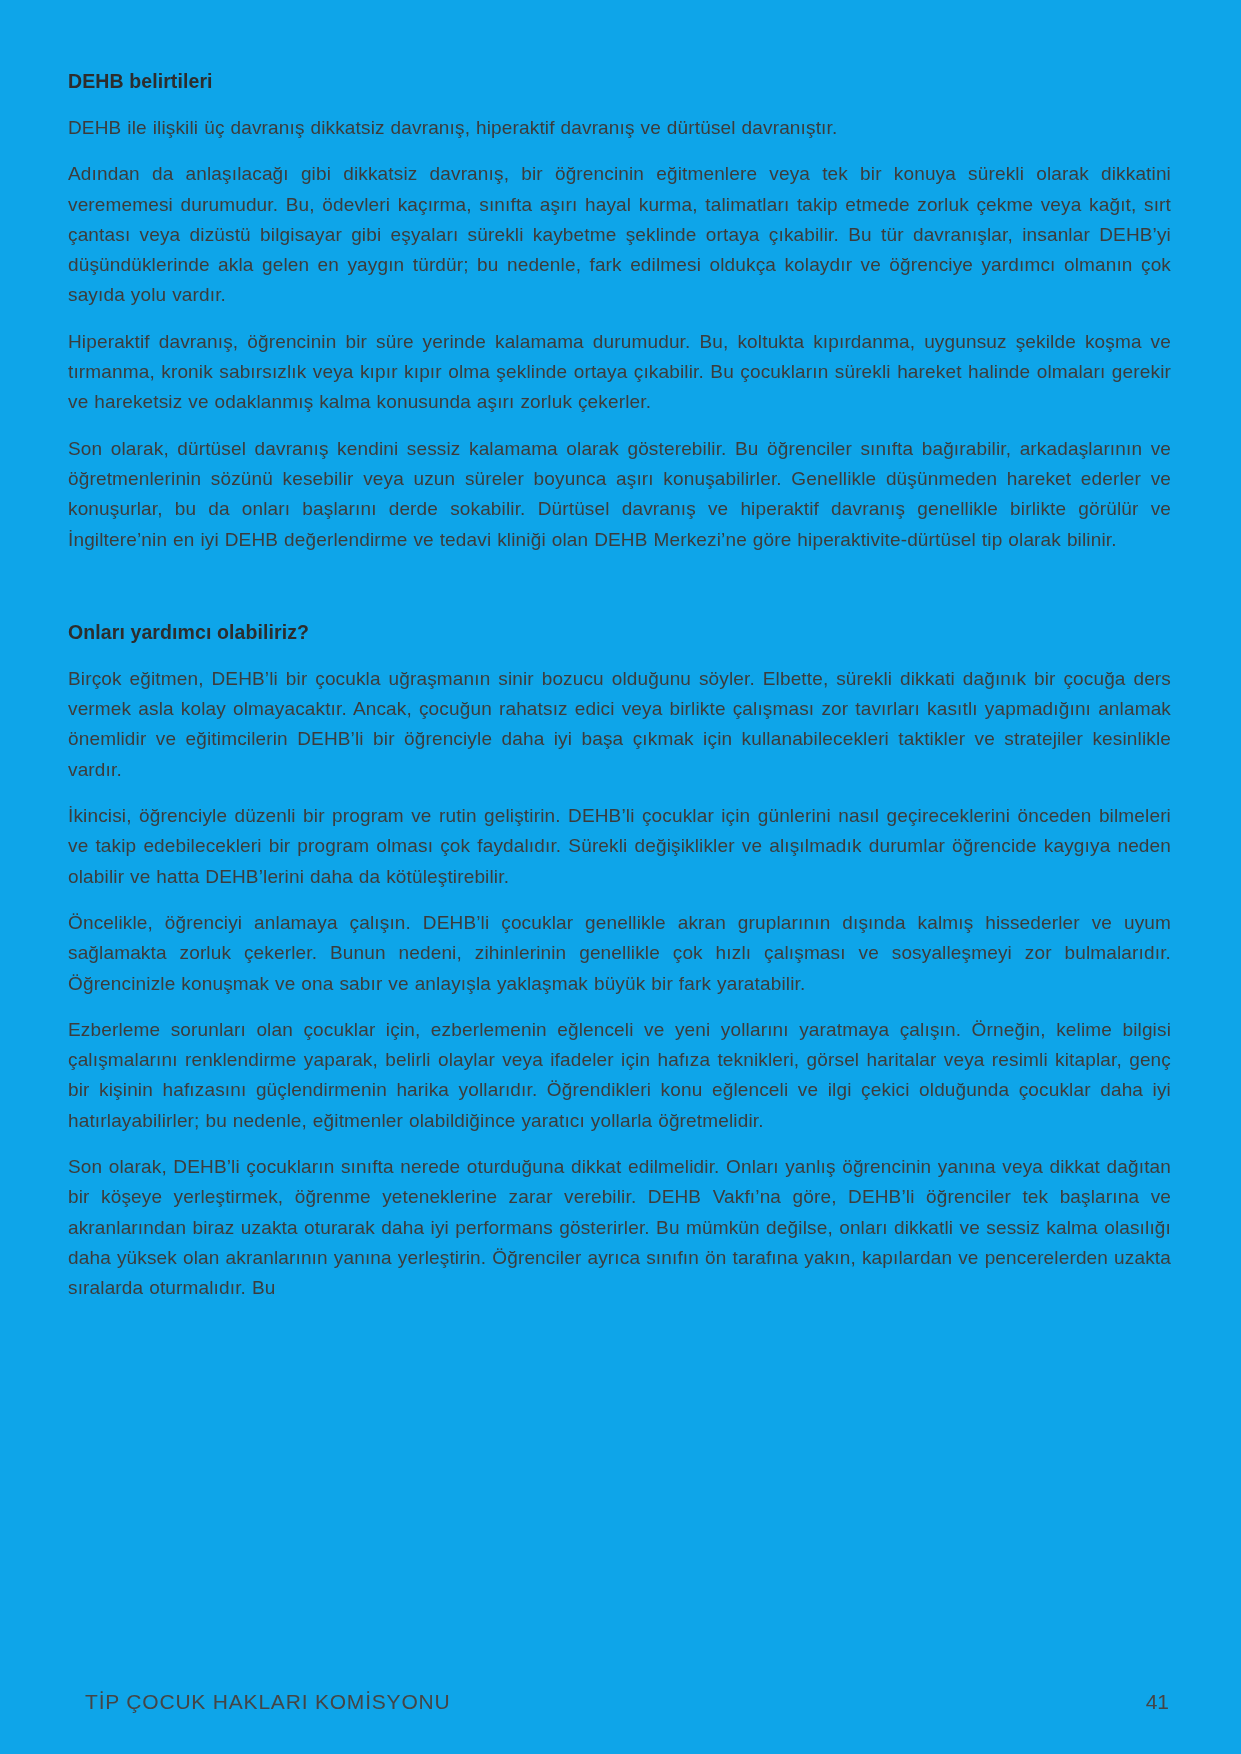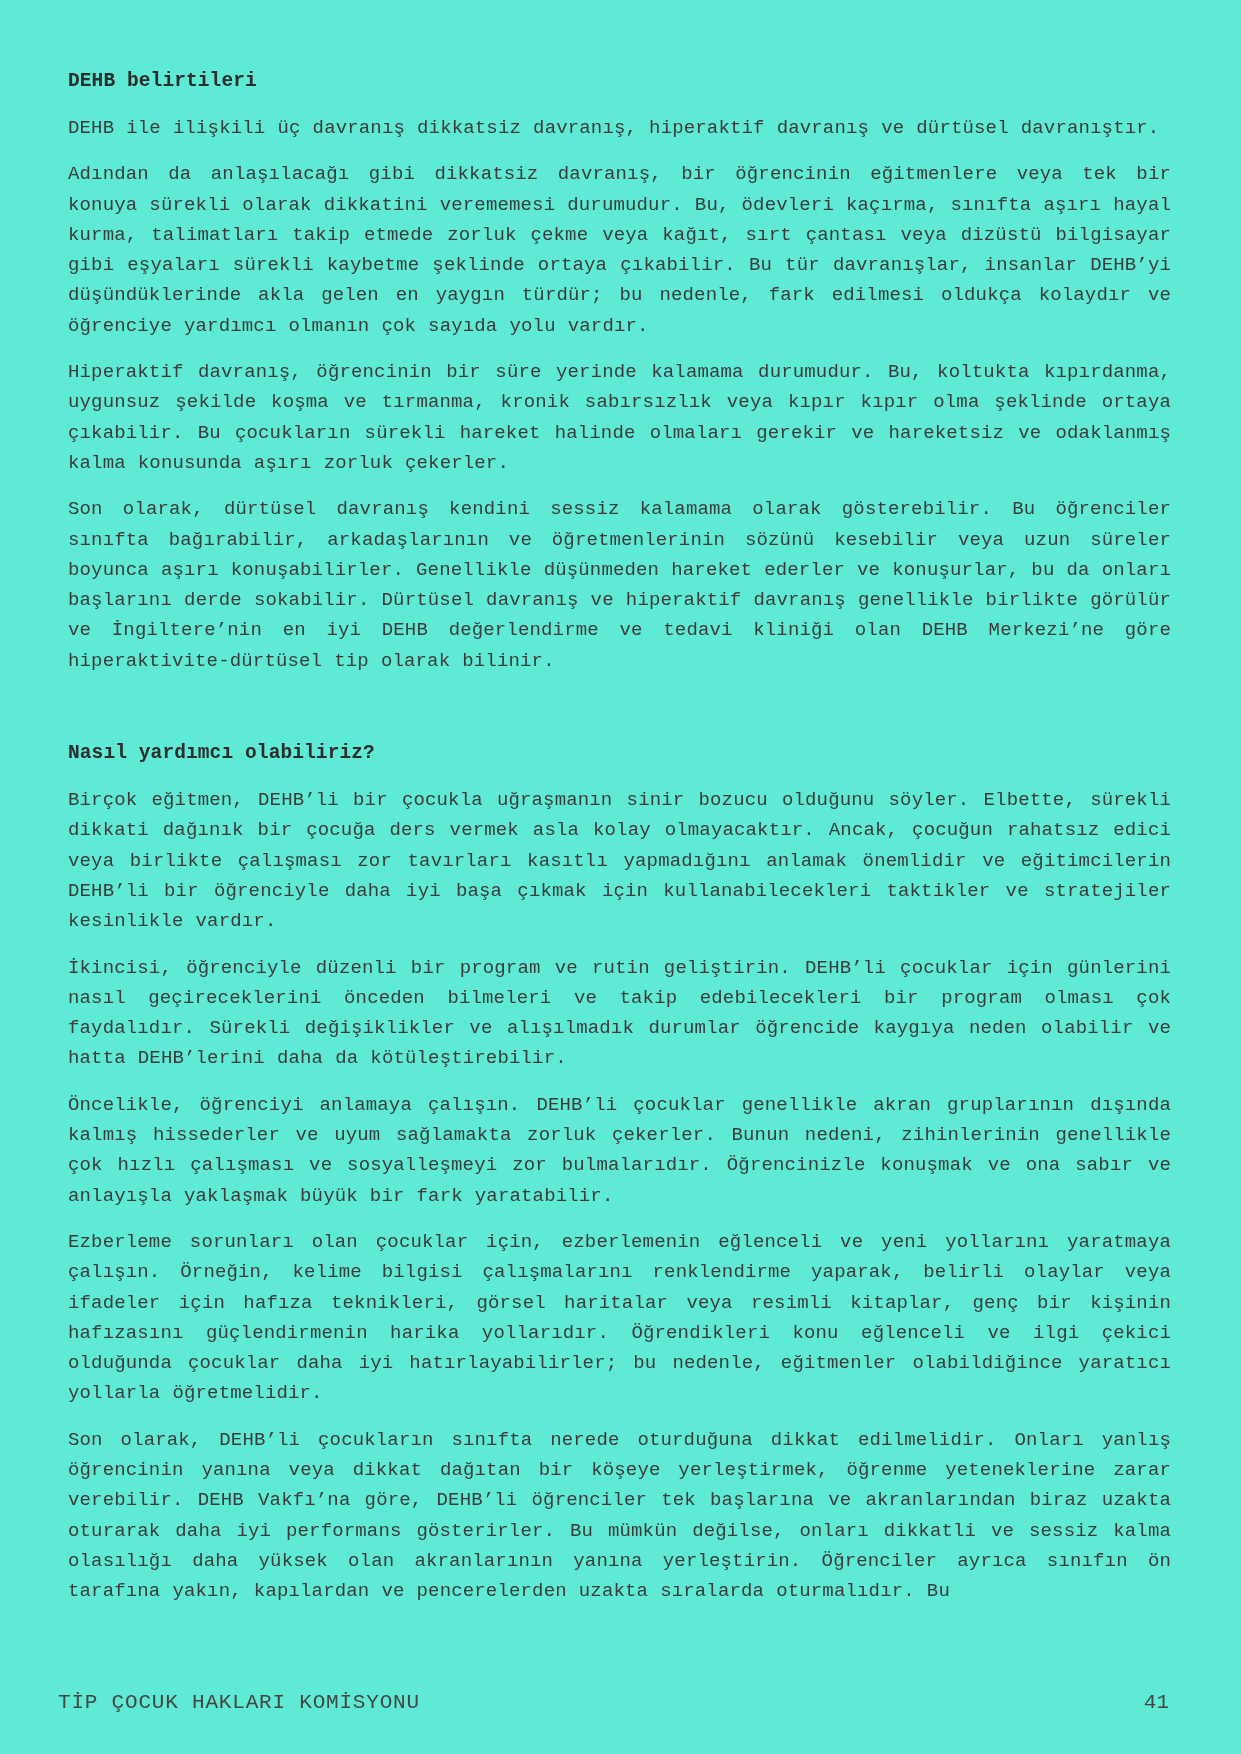--- a/index.html
+++ b/index.html
@@ -5,24 +5,24 @@
   html, body {
     margin: 0;
     padding: 0;
     background: #ffffff;
   }
   .page {
     position: relative;
     width: 1241px;
     height: 1754px;
     margin: 0 auto;
-    background: #5eead4;
+    background: #0ea5e9;
     box-sizing: border-box;
     padding: 66px 70px 0 68px;
-    font-family: Liberation Mono, monospace;
+    font-family: Liberation Sans, sans-serif;
     color: #3c3c3c;
     overflow: hidden;
   }
   .section-heading {
     font-size: 19.5px;
     font-weight: 700;
     color: #2d2d2d;
     margin: 0 0 17px 0;
     line-height: 30px;
     letter-spacing: 0.1px;
@@ -34,21 +34,21 @@
     text-align: justify;
     letter-spacing: 0.15px;
     word-spacing: 0.5px;
     color: #3c3c3c;
   }
   .section + .section {
     margin-top: 62px;
   }
   .page-footer {
     position: absolute;
-    left: 58px;
+    left: 85px;
     right: 72px;
     bottom: 40px;
     display: flex;
     justify-content: space-between;
     align-items: baseline;
     font-size: 21px;
     font-weight: 400;
     letter-spacing: 0.8px;
     color: #454545;
   }
@@ -63,21 +63,21 @@
 
   <section class="section">
     <h2 class="section-heading">DEHB belirtileri</h2>
     <p class="body-paragraph">DEHB ile ilişkili üç davranış dikkatsiz davranış, hiperaktif davranış ve dürtüsel davranıştır.</p>
     <p class="body-paragraph">Adından da anlaşılacağı gibi dikkatsiz davranış, bir öğrencinin eğitmenlere veya tek bir konuya sürekli olarak dikkatini verememesi durumudur. Bu, ödevleri kaçırma, sınıfta aşırı hayal kurma, talimatları takip etmede zorluk çekme veya kağıt, sırt çantası veya dizüstü bilgisayar gibi eşyaları sürekli kaybetme şeklinde ortaya çıkabilir. Bu tür davranışlar, insanlar DEHB’yi düşündüklerinde akla gelen en yaygın türdür; bu nedenle, fark edilmesi oldukça kolaydır ve öğrenciye yardımcı olmanın çok sayıda yolu vardır.</p>
     <p class="body-paragraph">Hiperaktif davranış, öğrencinin bir süre yerinde kalamama durumudur. Bu, koltukta kıpırdanma, uygunsuz şekilde koşma ve tırmanma, kronik sabırsızlık veya kıpır kıpır olma şeklinde ortaya çıkabilir. Bu çocukların sürekli hareket halinde olmaları gerekir ve hareketsiz ve odaklanmış kalma konusunda aşırı zorluk çekerler.</p>
     <p class="body-paragraph">Son olarak, dürtüsel davranış kendini sessiz kalamama olarak gösterebilir.  Bu öğrenciler sınıfta bağırabilir, arkadaşlarının ve öğretmenlerinin sözünü kesebilir veya uzun süreler boyunca aşırı konuşabilirler. Genellikle düşünmeden hareket ederler ve konuşurlar, bu da onları başlarını derde sokabilir. Dürtüsel davranış ve hiperaktif davranış genellikle birlikte görülür ve İngiltere’nin en iyi DEHB değerlendirme ve tedavi kliniği olan DEHB Merkezi’ne göre hiperaktivite-dürtüsel tip olarak bilinir.</p>
   </section>
 
   <section class="section">
-    <h2 class="section-heading">Nasıl yardımcı olabiliriz?</h2>
+    <h2 class="section-heading">Onları yardımcı olabiliriz?</h2>
     <p class="body-paragraph">Birçok eğitmen, DEHB’li bir çocukla uğraşmanın sinir bozucu olduğunu söyler. Elbette, sürekli dikkati dağınık bir çocuğa ders vermek asla kolay olmayacaktır. Ancak, çocuğun rahatsız edici veya birlikte çalışması zor tavırları kasıtlı yapmadığını anlamak önemlidir ve eğitimcilerin DEHB’li bir öğrenciyle daha iyi başa çıkmak için kullanabilecekleri taktikler ve stratejiler kesinlikle vardır.</p>
     <p class="body-paragraph">İkincisi, öğrenciyle düzenli bir program ve rutin geliştirin. DEHB’li çocuklar için günlerini nasıl geçireceklerini önceden bilmeleri ve takip edebilecekleri bir program olması çok faydalıdır. Sürekli değişiklikler ve alışılmadık durumlar öğrencide kaygıya neden olabilir ve hatta DEHB’lerini daha da kötüleştirebilir.</p>
     <p class="body-paragraph">Öncelikle, öğrenciyi anlamaya çalışın. DEHB’li çocuklar genellikle akran gruplarının dışında kalmış hissederler ve uyum sağlamakta zorluk çekerler. Bunun nedeni, zihinlerinin genellikle çok hızlı çalışması ve sosyalleşmeyi zor bulmalarıdır. Öğrencinizle konuşmak ve ona sabır ve anlayışla yaklaşmak büyük bir fark yaratabilir.</p>
     <p class="body-paragraph">Ezberleme sorunları olan çocuklar için, ezberlemenin eğlenceli ve yeni yollarını yaratmaya çalışın. Örneğin, kelime bilgisi çalışmalarını renklendirme yaparak, belirli olaylar veya ifadeler için hafıza teknikleri, görsel haritalar veya resimli kitaplar, genç bir kişinin hafızasını güçlendirmenin harika yollarıdır. Öğrendikleri konu eğlenceli ve ilgi çekici olduğunda çocuklar daha iyi hatırlayabilirler; bu nedenle, eğitmenler  olabildiğince yaratıcı yollarla öğretmelidir.</p>
     <p class="body-paragraph">Son olarak, DEHB’li çocukların sınıfta nerede oturduğuna dikkat edilmelidir. Onları yanlış öğrencinin yanına veya dikkat dağıtan bir köşeye yerleştirmek, öğrenme yeteneklerine zarar verebilir. DEHB Vakfı’na göre, DEHB’li öğrenciler tek başlarına ve akranlarından biraz uzakta oturarak daha iyi performans gösterirler. Bu mümkün değilse, onları dikkatli ve sessiz kalma olasılığı daha yüksek olan akranlarının yanına yerleştirin. Öğrenciler ayrıca sınıfın ön tarafına yakın, kapılardan ve pencerelerden uzakta sıralarda oturmalıdır. Bu</p>
   </section>
 
   <footer class="page-footer">
     <span class="footer-title">TİP ÇOCUK HAKLARI KOMİSYONU</span>
     <span class="page-number">41</span>

